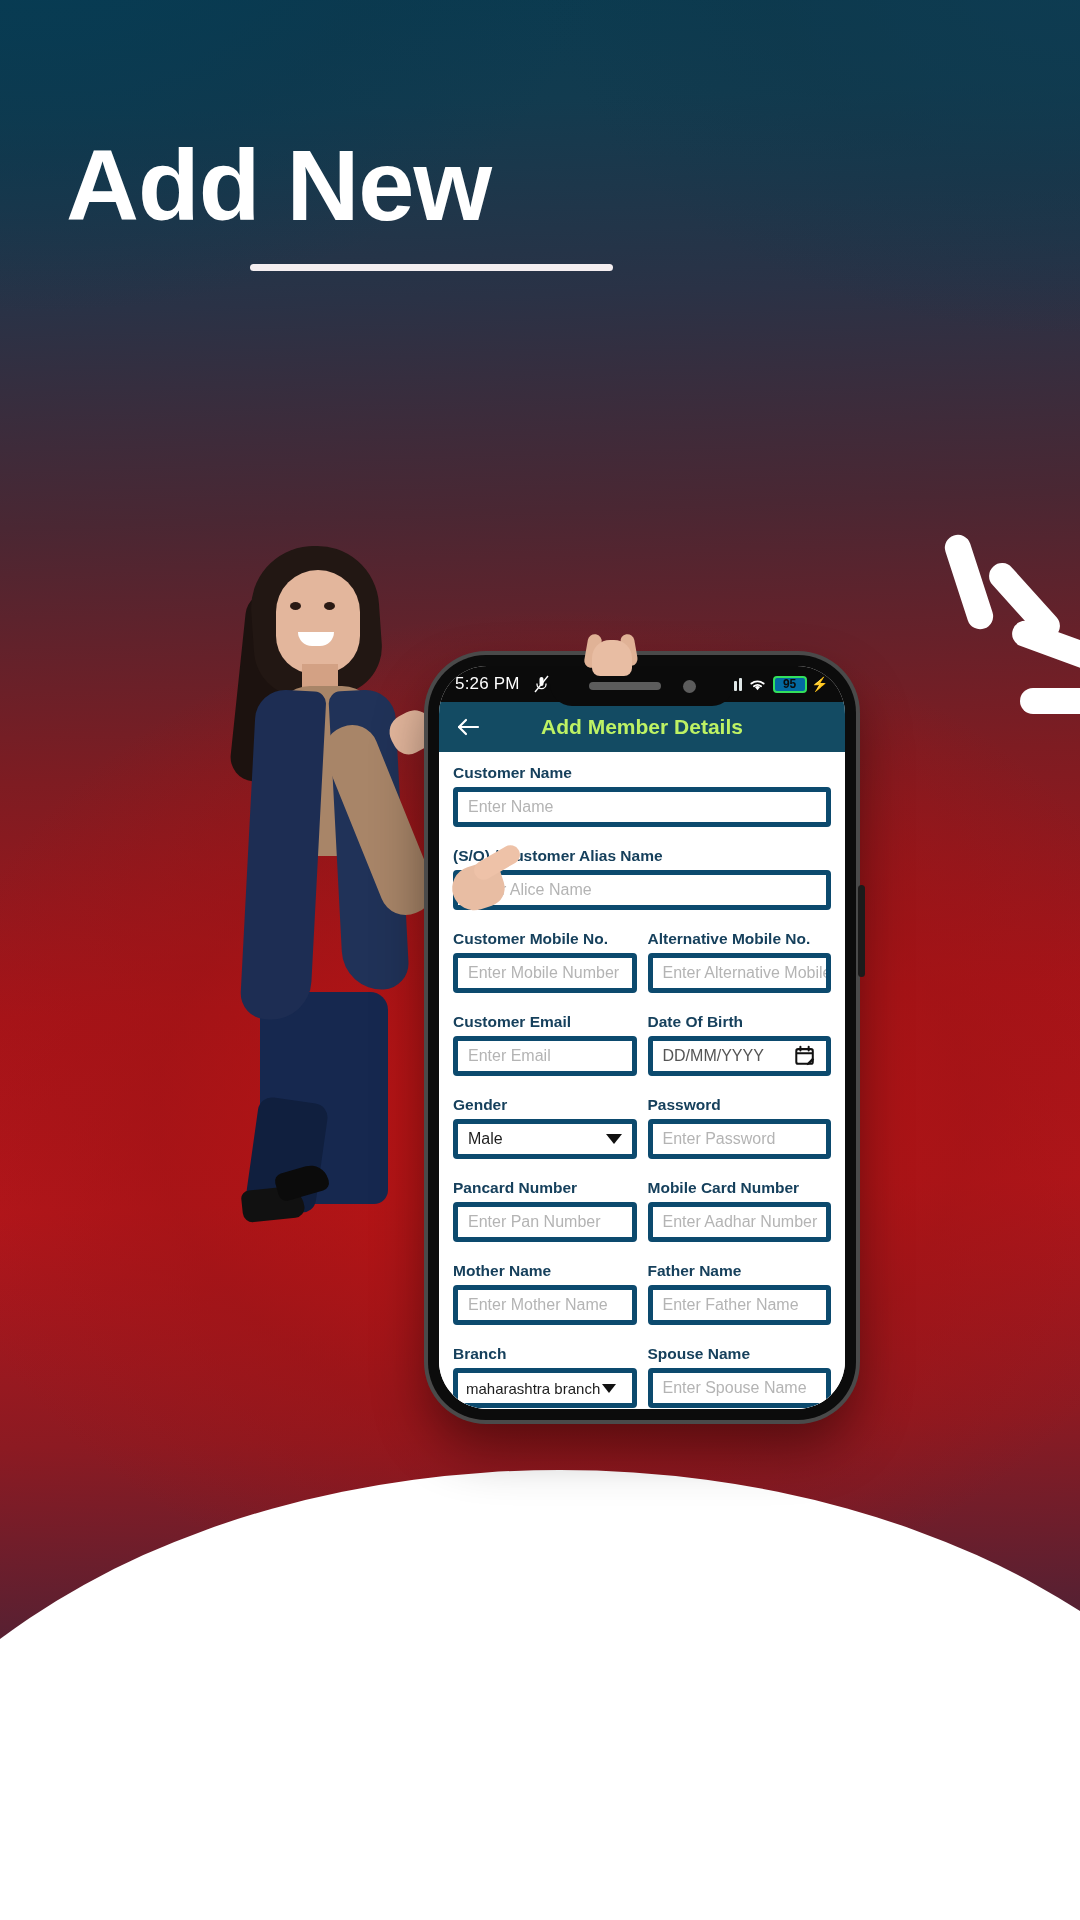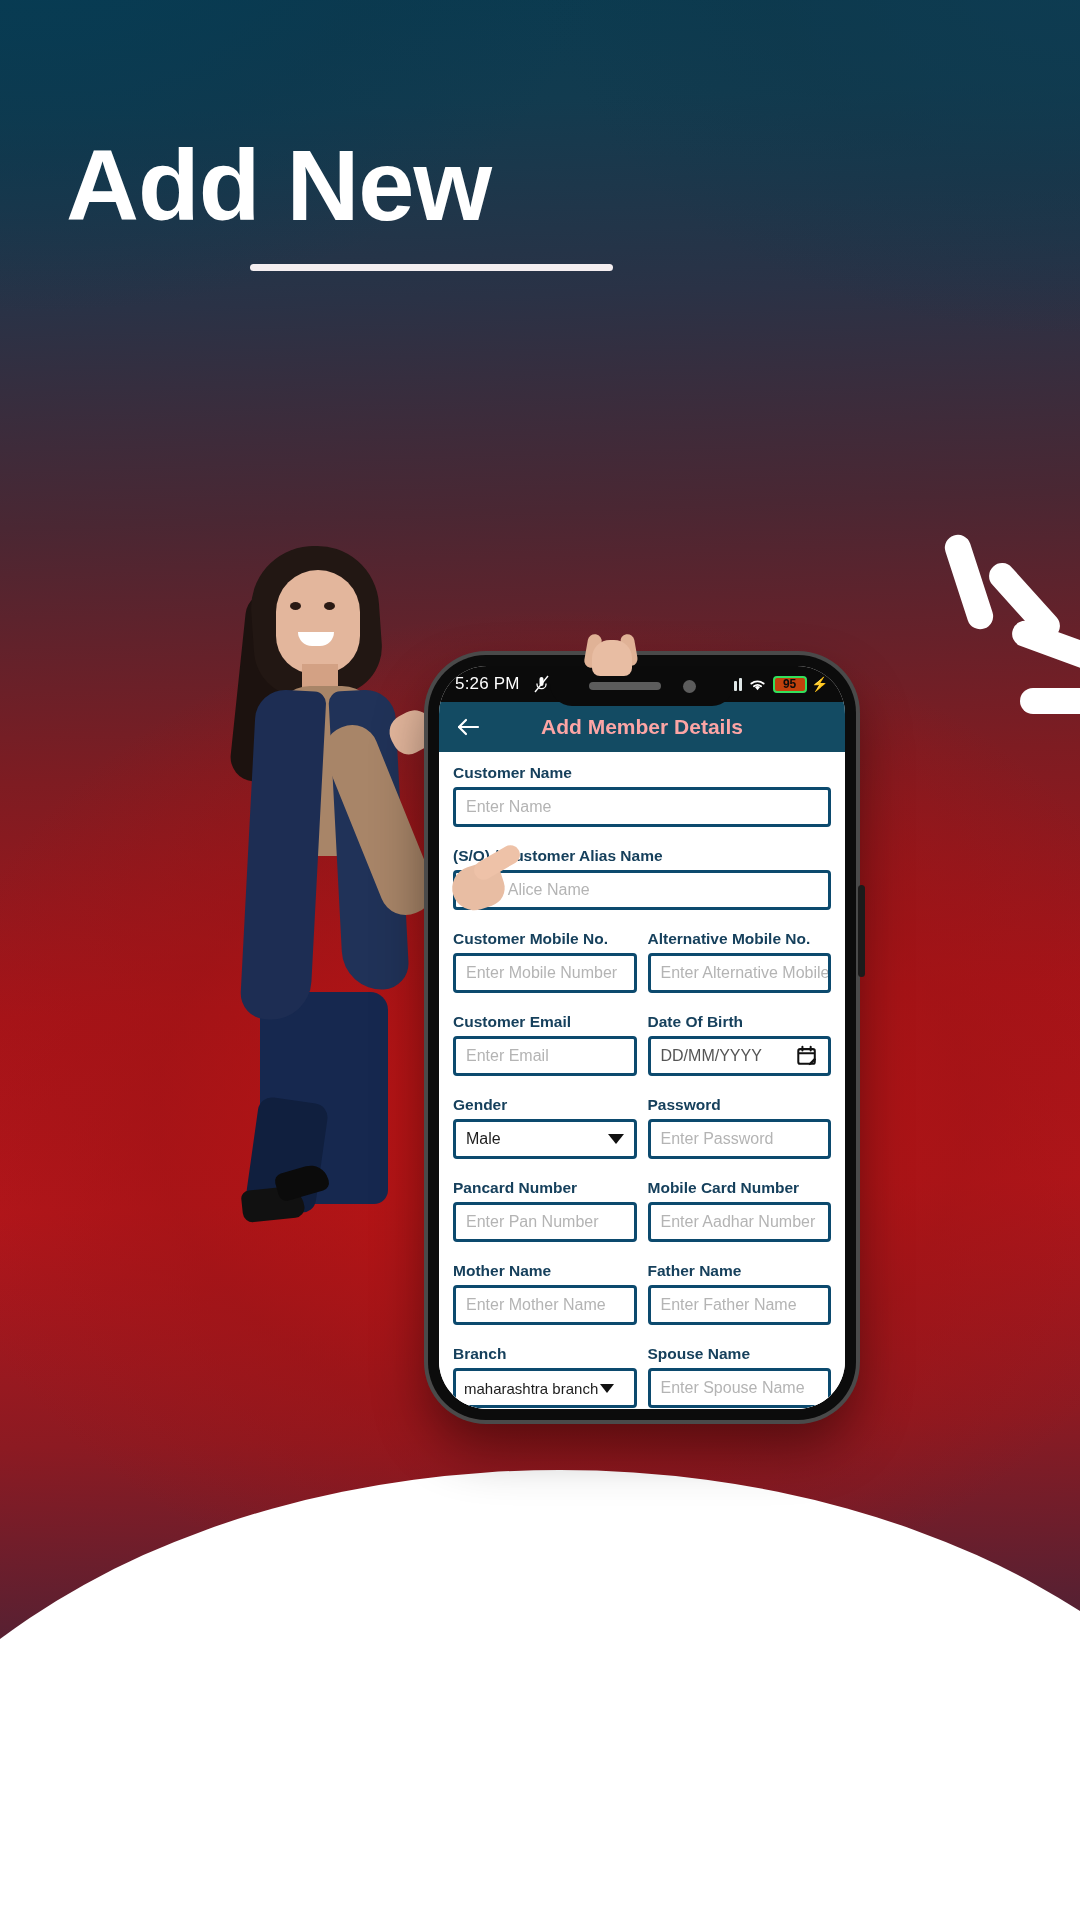--- a/index.html
+++ b/index.html
@@ -207,21 +207,21 @@
   .sb-signal{ display:flex; align-items:flex-end; gap:1.5px; height:13px; }
   .sb-signal i{ display:block; width:3px; background:#dfe7e7; border-radius:1px;}
   .sb-signal i:nth-child(1){height:4px;}
   .sb-signal i:nth-child(2){height:7px;}
   .sb-signal i:nth-child(3){height:10px;}
   .sb-signal i:nth-child(4){height:13px;}
   .sb-batt{
     border:2px solid #33e05c; border-radius:4px;
     padding:0 3px; height:17px; min-width:34px;
     display:flex; align-items:center; justify-content:center;
-    color:#0b0b0b; background:#c2410c;
+    color:#0b0b0b; background:#0369a1;
     font-size:12px; font-weight:700;
   }
   .sb-bolt{ color:#e9f5ef; font-size:14px; margin-left:-1px;}
 
   
   .notch{
     position:absolute; left:50%; transform:translateX(-50%);
     top:0; width:184px; height:40px;
     background:#0b0b0b;
     border-radius:0 0 22px 22px;
@@ -239,37 +239,37 @@
     position:relative;
   }
   .appbar .back{
     width:30px; height:30px;
     display:flex; align-items:center; justify-content:center;
     cursor:pointer;
   }
   .appbar .title{
     position:absolute; left:0; right:0;
     text-align:center;
-    color:#fca5a5; font-size:21px; font-weight:700;
+    color:#bef264; font-size:21px; font-weight:700;
     pointer-events:none;
   }
 
   
   .form{
     background:#fff;
     padding:12px 14px 0 14px;
     height:calc(100% - 86px);
     overflow:hidden;
   }
   .label{
     color:#16405c; font-weight:700; font-size:15.5px;
     margin-bottom:5px; white-space:nowrap;
   }
   .input{
-    border:3px solid #0c4a6e; border-radius:4px;
+    border:5px solid #0c4a6e; border-radius:4px;
     height:40px;
     display:flex; align-items:center;
     padding:0 10px;
     color:#b4b4b4; font-size:16px;
     background:#fff;
     white-space:nowrap; overflow:hidden;
   }
   .input.value{ color:#1d1d1d; }
   .field{ margin-bottom:20px; }
   .row{ display:flex; gap:11px; }

